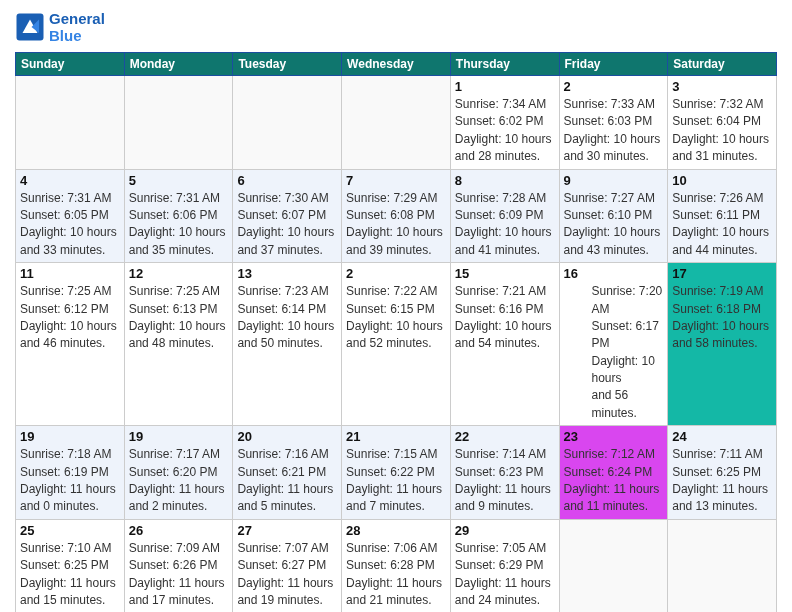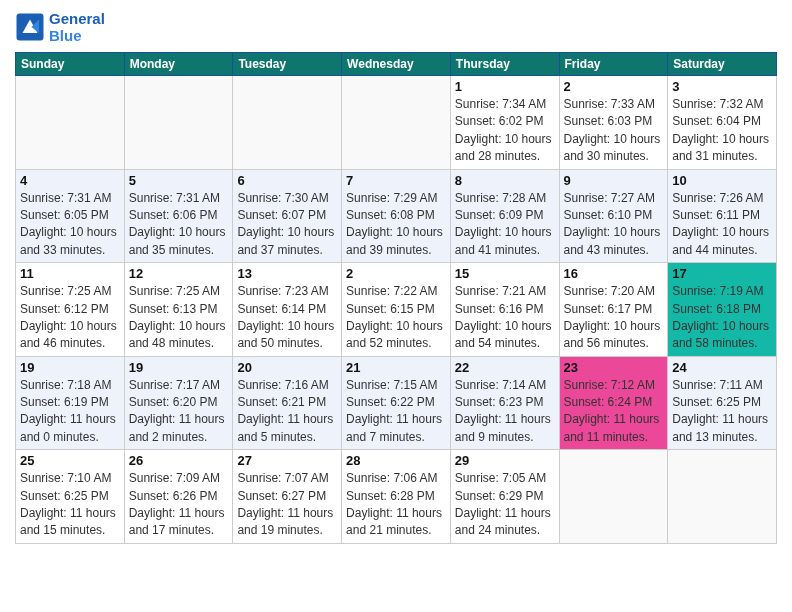--- a/index.html
+++ b/index.html
@@ -231,21 +231,21 @@
           </td>
           <td style="background: rgb(255, 255, 255);">
             <span class="day-number">15</span>
             <div class="day-info" style="white-space: pre-line;">Sunrise: 7:21 AM
 Sunset: 6:16 PM
 Daylight: 10 hours
 and 54 minutes.</div>
           </td>
           <td style="background: rgb(255, 255, 255);">
             <span class="day-number">16</span>
-            <div class="day-info" style="white-space: pre-line;">Sunrise: 7:20 AM
+            <div class="day-info" style="white-space: pre-line; margin-left: 28px;">Sunrise: 7:20 AM
 Sunset: 6:17 PM
 Daylight: 10 hours
 and 56 minutes.</div>
           </td>
           <td style="background: #14b8a6;">
             <span class="day-number">17</span>
             <div class="day-info" style="white-space: pre-line;">Sunrise: 7:19 AM
 Sunset: 6:18 PM
 Daylight: 10 hours
 and 58 minutes.</div>
@@ -280,21 +280,21 @@
 Daylight: 11 hours
 and 7 minutes.</div>
           </td>
           <td style="background: rgb(238, 243, 251);">
             <span class="day-number">22</span>
             <div class="day-info" style="white-space: pre-line;">Sunrise: 7:14 AM
 Sunset: 6:23 PM
 Daylight: 11 hours
 and 9 minutes.</div>
           </td>
-          <td style="background: #ec4899;">
+          <td style="background: #d946ef;">
             <span class="day-number">23</span>
             <div class="day-info" style="white-space: pre-line;">Sunrise: 7:12 AM
 Sunset: 6:24 PM
 Daylight: 11 hours
 and 11 minutes.</div>
           </td>
           <td style="background: rgb(238, 243, 251);">
             <span class="day-number">24</span>
             <div class="day-info" style="white-space: pre-line;">Sunrise: 7:11 AM
 Sunset: 6:25 PM

